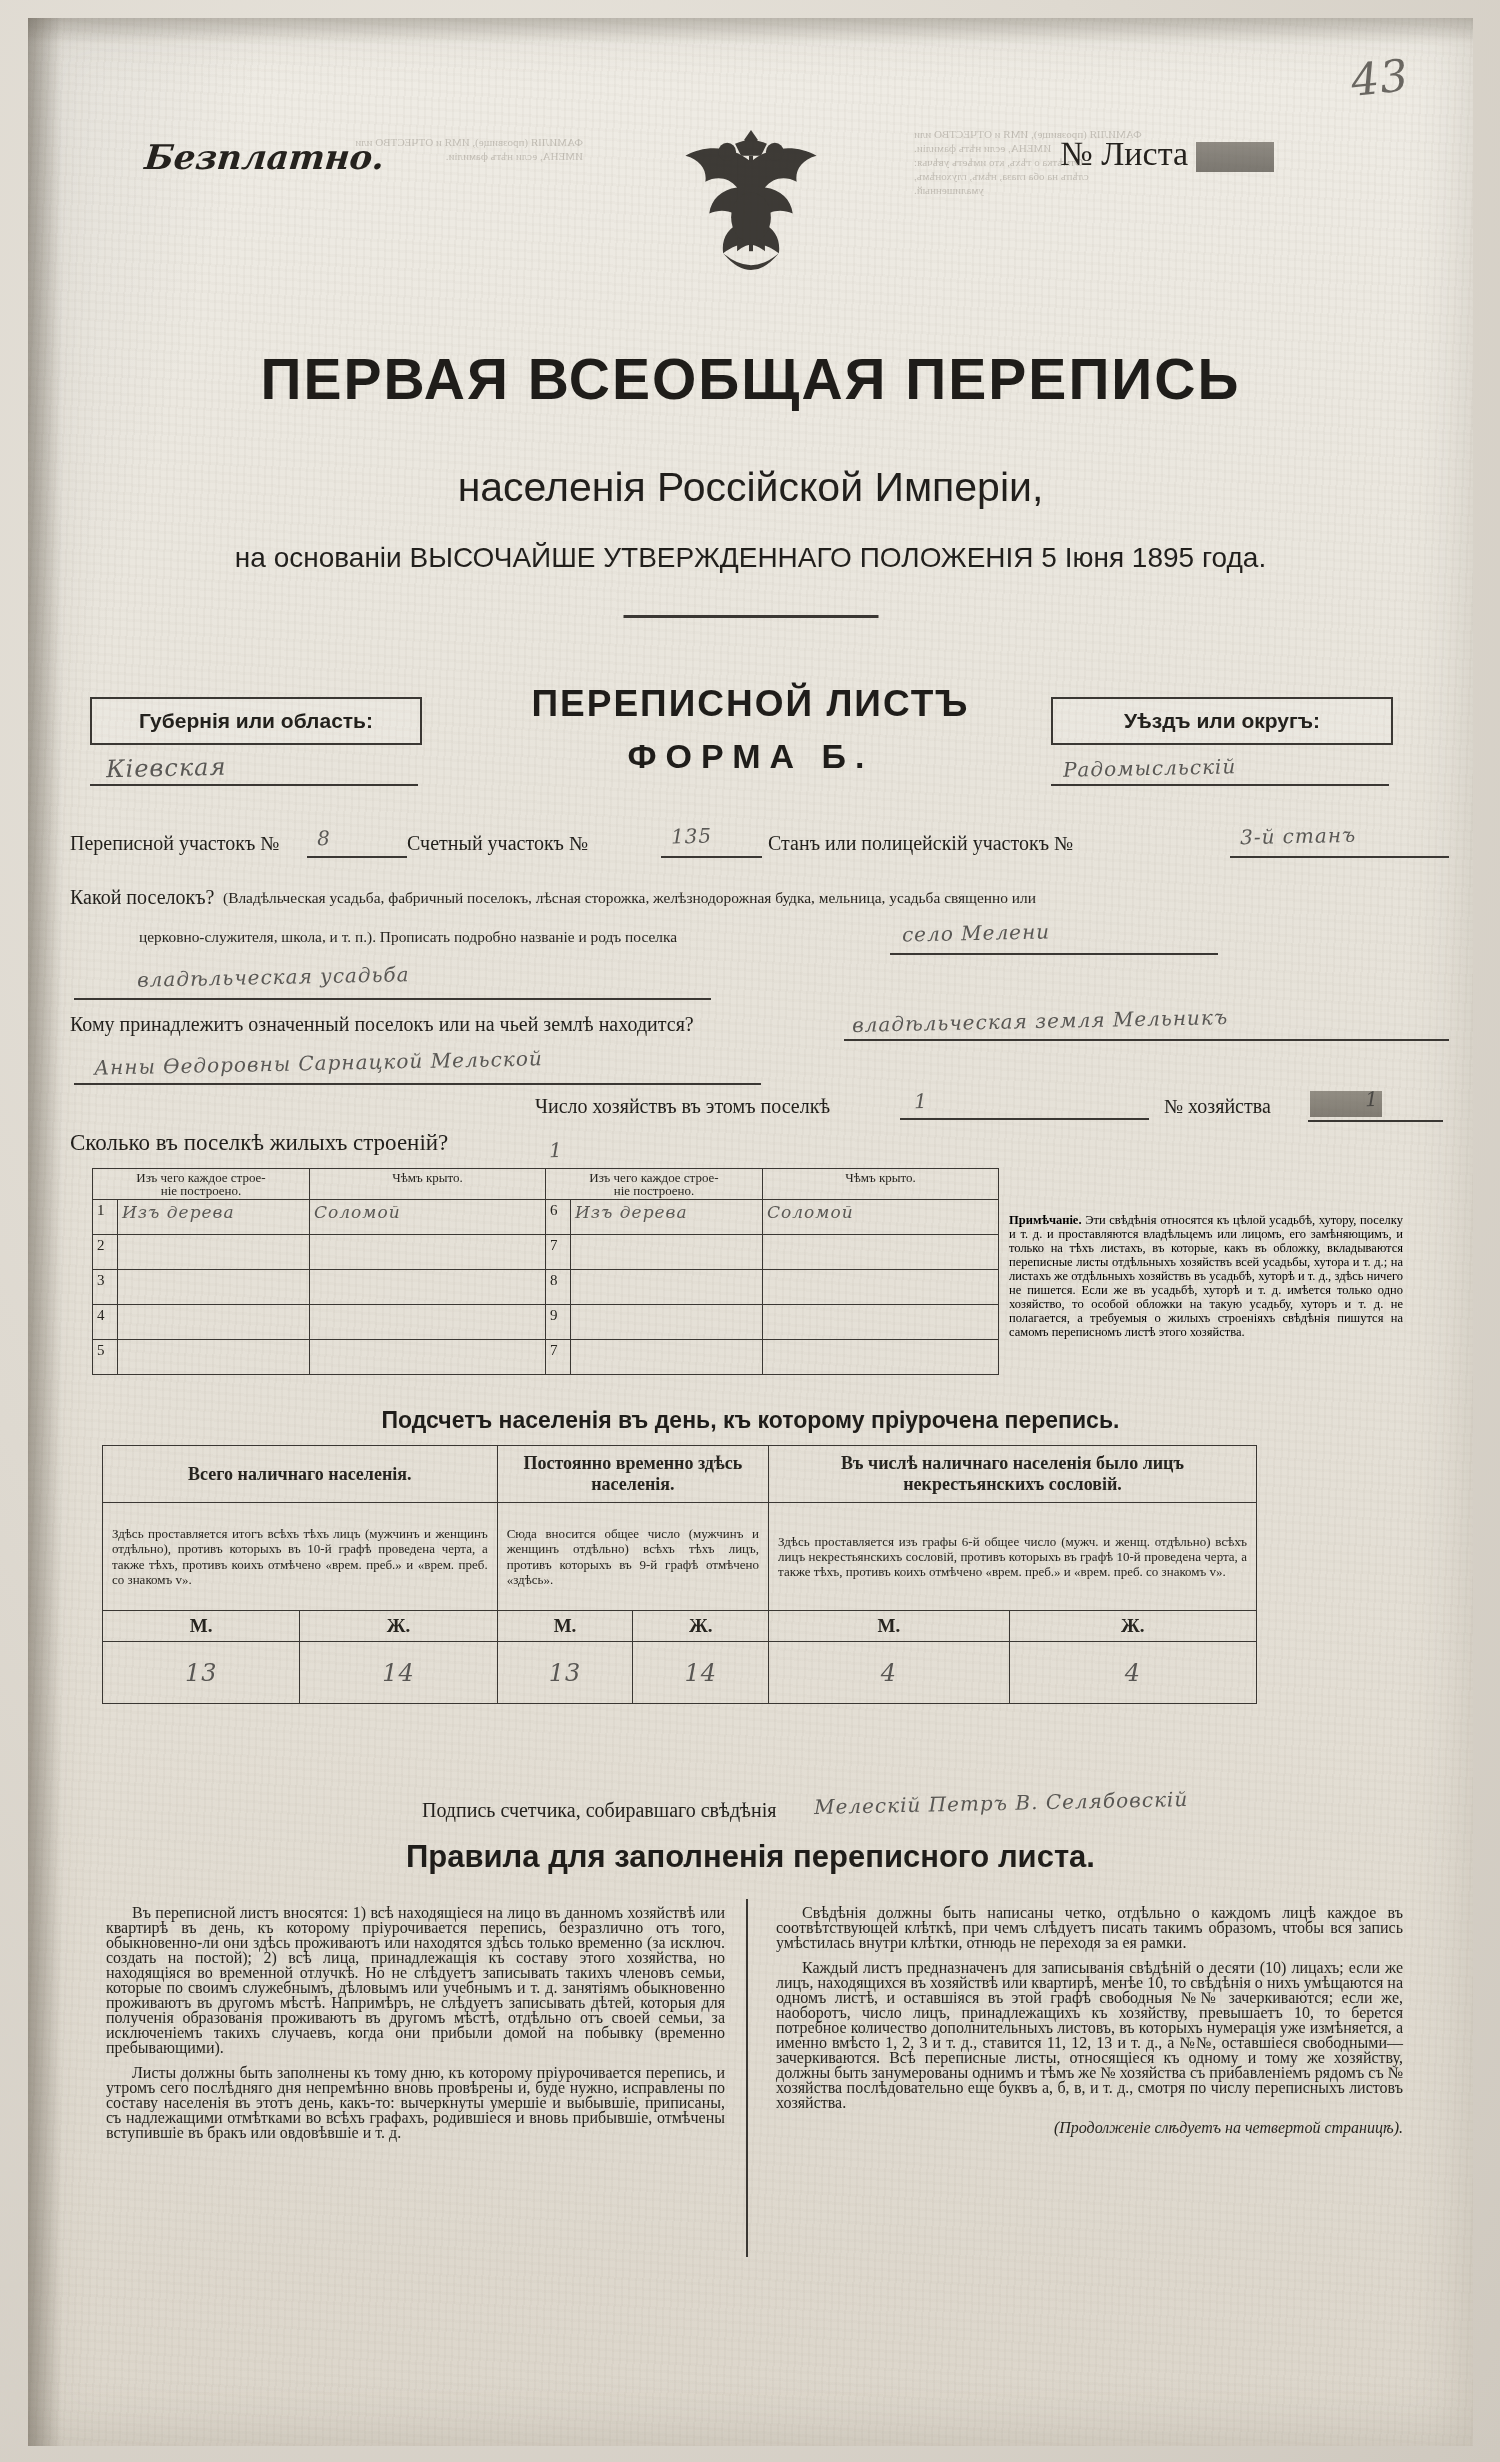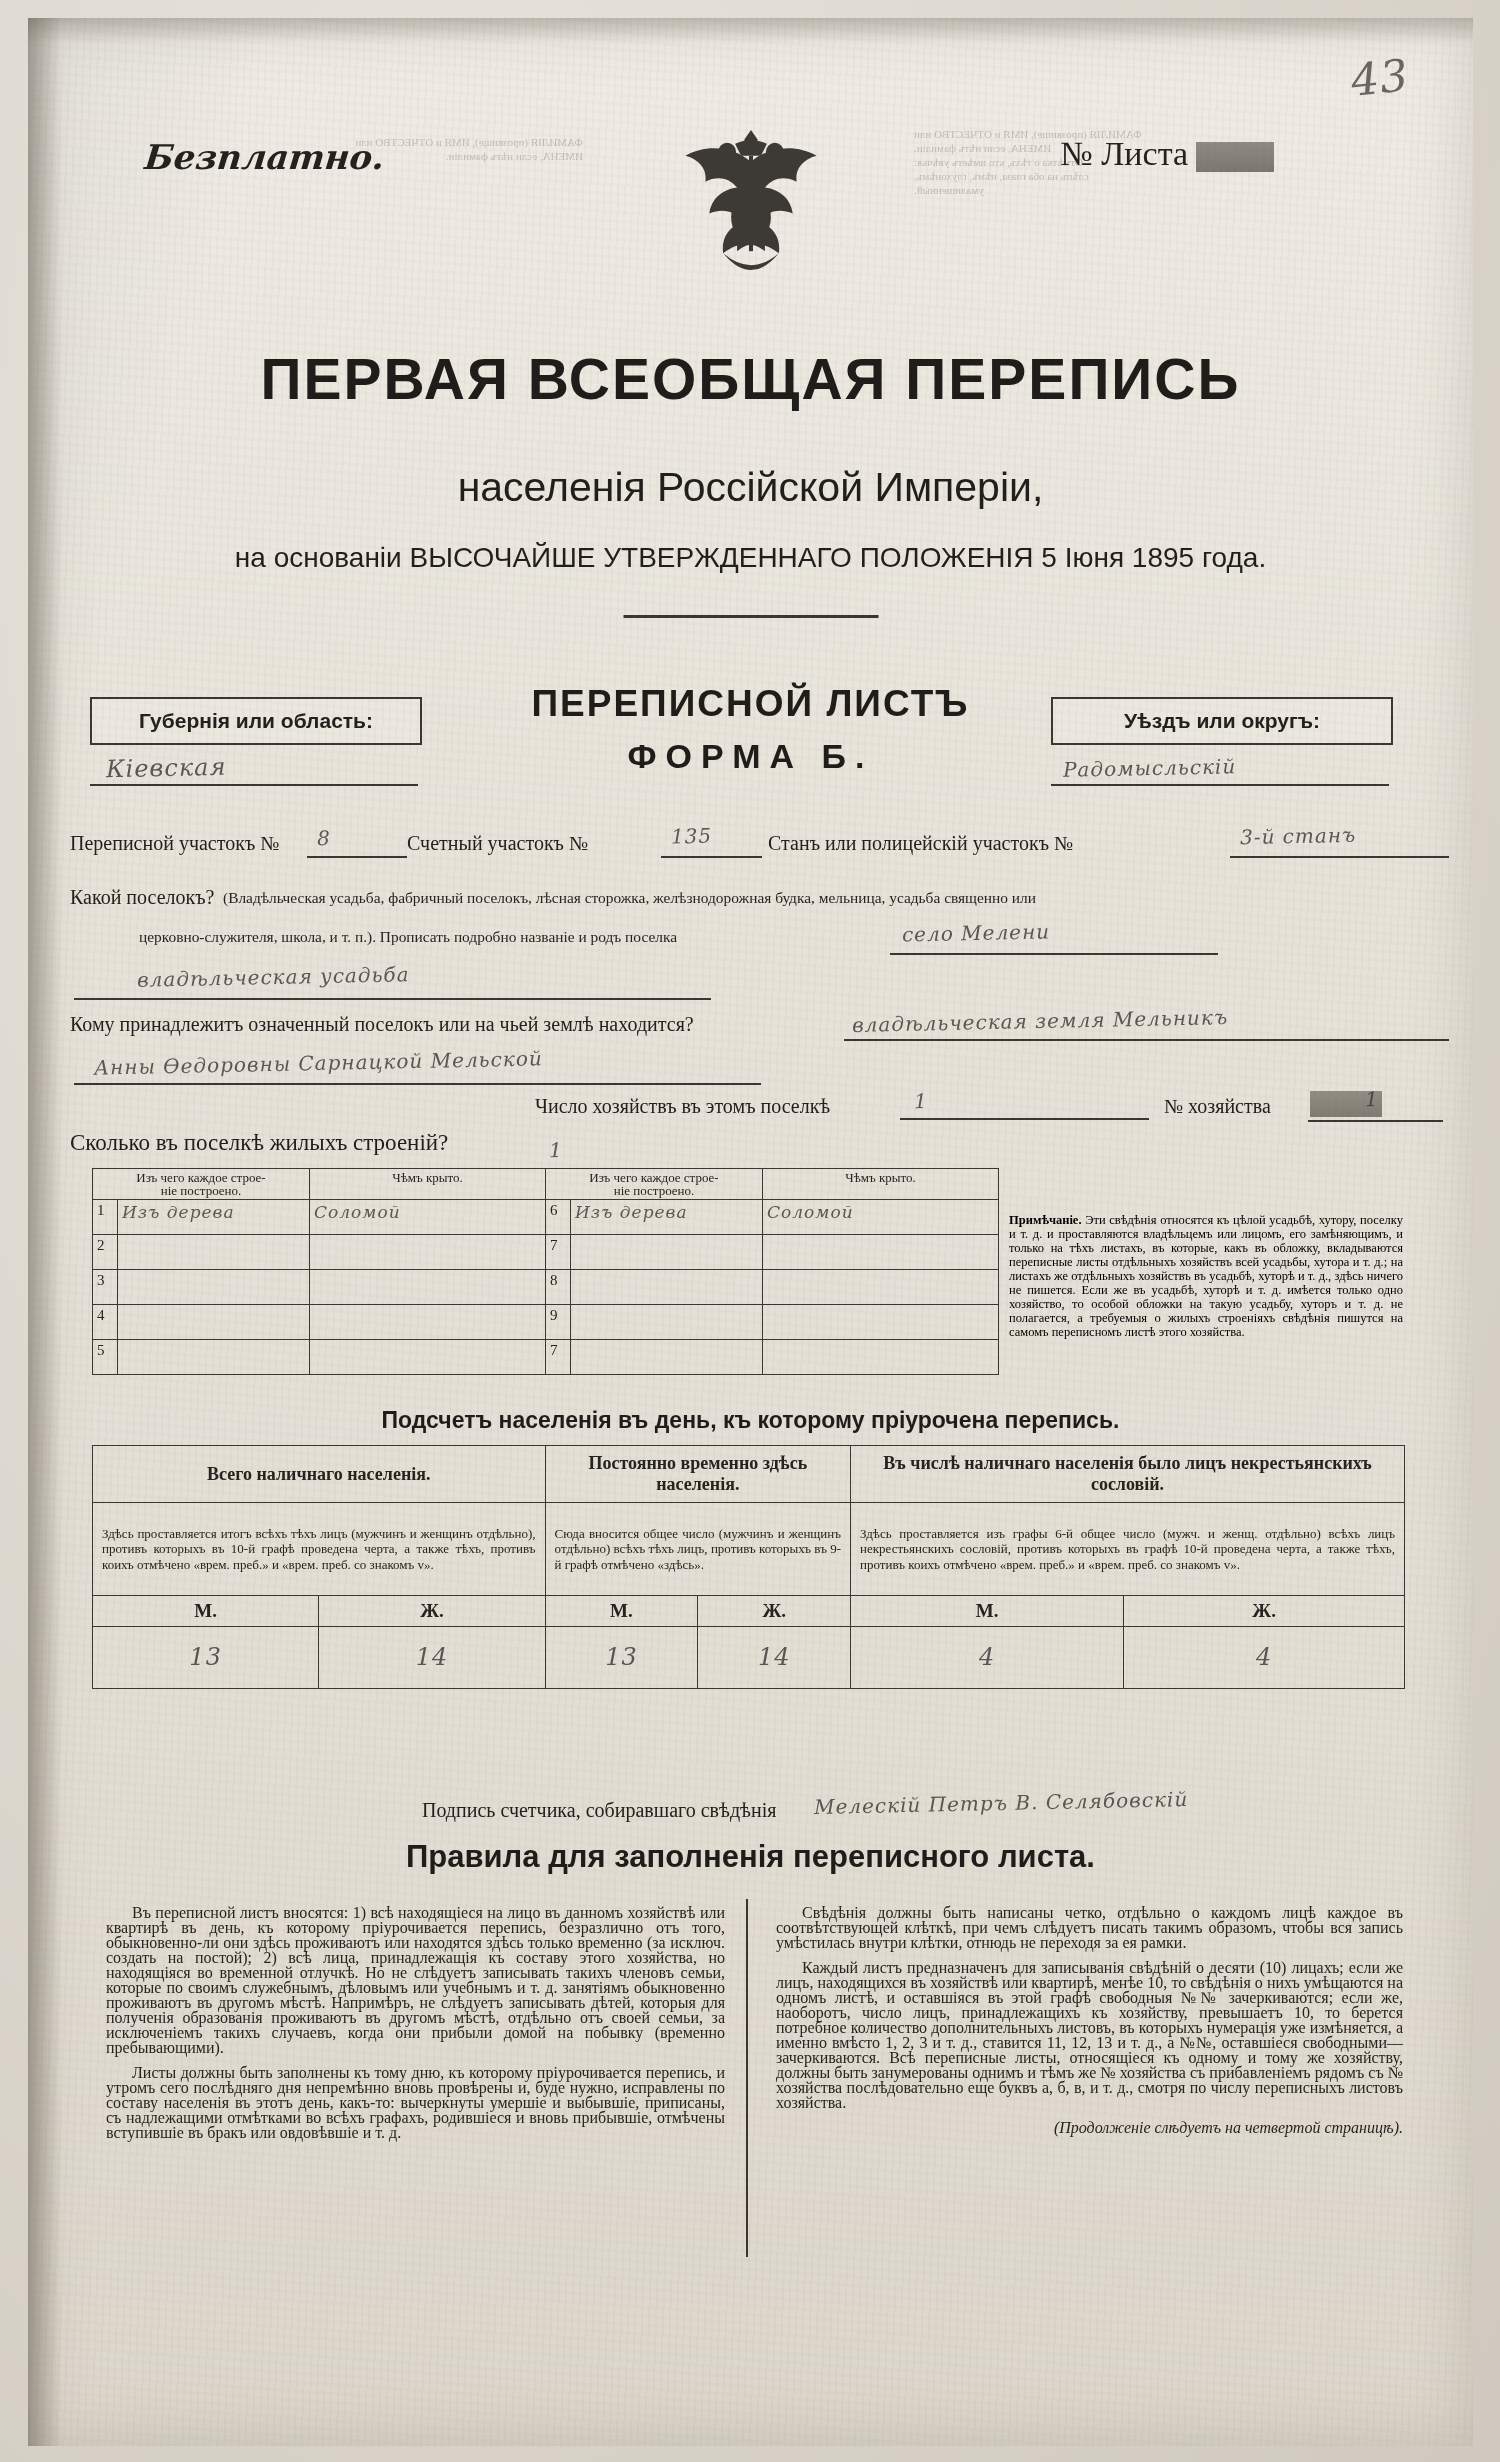--- a/index.html
+++ b/index.html
@@ -313,21 +313,21 @@
 
     <div style="position:absolute;left:981px;top:1195px;width:394px;">
       <div class="noteC" style="text-align:justify;">
         <span style="font-weight:bold;">Примѣчаніе.</span>
         <span>Эти свѣдѣнія относятся къ цѣлой усадьбѣ, хутору, поселку и т. д. и проставляются владѣльцемъ или лицомъ, его замѣняющимъ, и только на тѣхъ листахъ, въ которые, какъ въ обложку, вкладываются переписные листы отдѣльныхъ хозяйствъ всей усадьбы, хутора и т. д.; на листахъ же отдѣльныхъ хозяйствъ въ усадьбѣ, хуторѣ и т. д., здѣсь ничего не пишется. Если же въ усадьбѣ, хуторѣ и т. д. имѣется только одно хозяйство, то особой обложки на такую усадьбу, хуторъ и т. д. не полагается, а требуемыя о жилыхъ строеніяхъ свѣдѣнія пишутся на самомъ переписномъ листѣ этого хозяйства.</span>
       </div>
     </div>
 
     <div class="sectitle" style="top:1389px;">Подсчетъ населенія въ день, къ которому пріурочена перепись.</div>
 
-    <table class="popT" style="left:64px;top:1427px;width:1313px;">
+    <table class="popT" style="left:74px;top:1427px;width:1155px;">
       <tbody>
           <tr>
         <td colspan="2" style="width:438px;" class="popHead">Всего наличнаго населенія.</td>
         <td colspan="2" style="width:438px;" class="popHead">Постоянно временно здѣсь населенія.</td>
         <td colspan="2" style="width:438px;" class="popHead">Въ числѣ наличнаго населенія было лицъ некрестьянскихъ сословій.</td>
       </tr>
       <tr>
         <td colspan="2" class="popDesc">Здѣсь проставляется итогъ всѣхъ тѣхъ лицъ (мужчинъ и женщинъ отдѣльно), противъ которыхъ въ 10-й графѣ проведена черта, а также тѣхъ, противъ коихъ отмѣчено «врем. преб.» и «врем. преб. со знакомъ ᴠ».</td>
         <td colspan="2" class="popDesc">Сюда вносится общее число (мужчинъ и женщинъ отдѣльно) всѣхъ тѣхъ лицъ, противъ которыхъ въ 9-й графѣ отмѣчено «здѣсь».</td>
         <td colspan="2" class="popDesc">Здѣсь проставляется изъ графы 6-й общее число (мужч. и женщ. отдѣльно) всѣхъ лицъ некрестьянскихъ сословій, противъ которыхъ въ графѣ 10-й проведена черта, а также тѣхъ, противъ коихъ отмѣчено «врем. преб.» и «врем. преб. со знакомъ ᴠ».</td>

